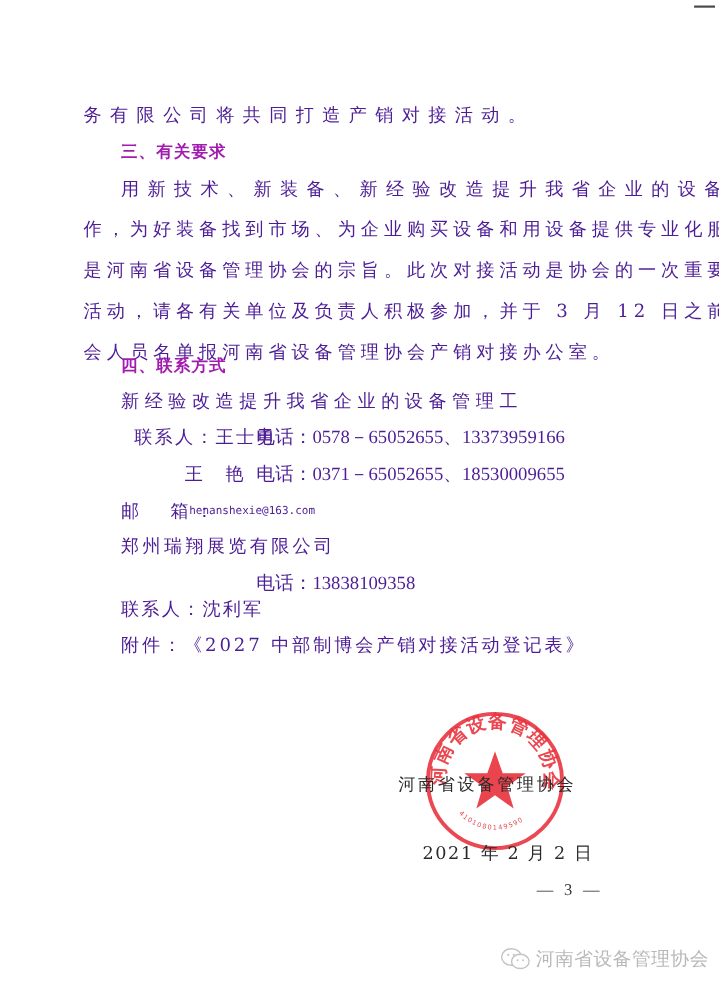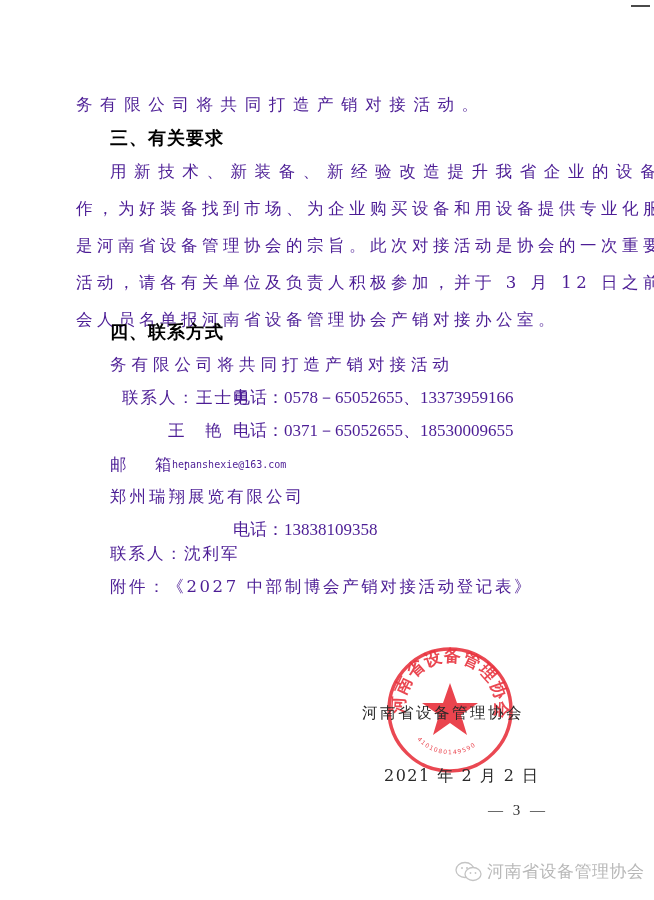--- a/index.html
+++ b/index.html
@@ -32,24 +32,24 @@
     color: #4c1d95;
   }
   .line.tight {
     letter-spacing: 4.5px;
   }
   .heading {
     position: absolute;
     white-space: nowrap;
     font-family: "DejaVu Sans", "Liberation Sans", sans-serif;
     font-weight: bold;
-    font-size: 18px;
+    font-size: 15px;
     letter-spacing: 1px;
     line-height: 20px;
-    color: #000000;
+    color: #a21caf;
   }
   .num {
     letter-spacing: 0;
     font-family: "Liberation Serif", "DejaVu Serif", serif;
     font-size: 17px;
   }
   .seal {
     position: absolute;
     left: 385px;
     top: 645px;
@@ -97,21 +97,21 @@
 <div class="heading" style="left:110px; top:128px;">三、有关要求</div>
 
 <div class="line" style="left:110px; top:162px;">用新技术、新装备、新经验改造提升我省企业的设备管理工</div>
 <div class="line tight" style="left:76px; top:199px;">作，为好装备找到市场、为企业购买设备和用设备提供专业化服务</div>
 <div class="line tight" style="left:76px; top:236px;">是河南省设备管理协会的宗旨。此次对接活动是协会的一次重要</div>
 <div class="line tight" style="left:76px; top:273px;">活动，请各有关单位及负责人积极参加，并于 3 月 12 日之前将参</div>
 <div class="line tight" style="left:76px; top:310px;">会人员名单报河南省设备管理协会产销对接办公室。</div>
 
 <div class="heading" style="left:110px; top:322px;">四、联系方式</div>
 
-<div class="line" style="left:110px; top:355px; letter-spacing:5px;">务有限公司将共同打造产销对接活动</div>
+<div class="line" style="left:110px; top:355px; letter-spacing:5px;">新经验改造提升我省企业的设备管理工</div>
 
 <div class="line" style="left:122px; top:388px; letter-spacing:2px;">联系人：王士勇</div>
 <div class="line num" style="left:233px; top:388px;">电话：0578－65052655、13373959166</div>
 
 <div class="line" style="left:168px; top:421px; letter-spacing:2px;">王　艳</div>
 <div class="line num" style="left:233px; top:421px;">电话：0371－65052655、18530009655</div>
 
 <div class="line" style="left:110px; top:455px; letter-spacing:6px;">邮　箱：</div>
 <div class="line num" style="left:172px; top:455px; font-family:'DejaVu Sans Mono','Liberation Mono',monospace; font-size:10px;">henanshexie@163.com</div>
 

